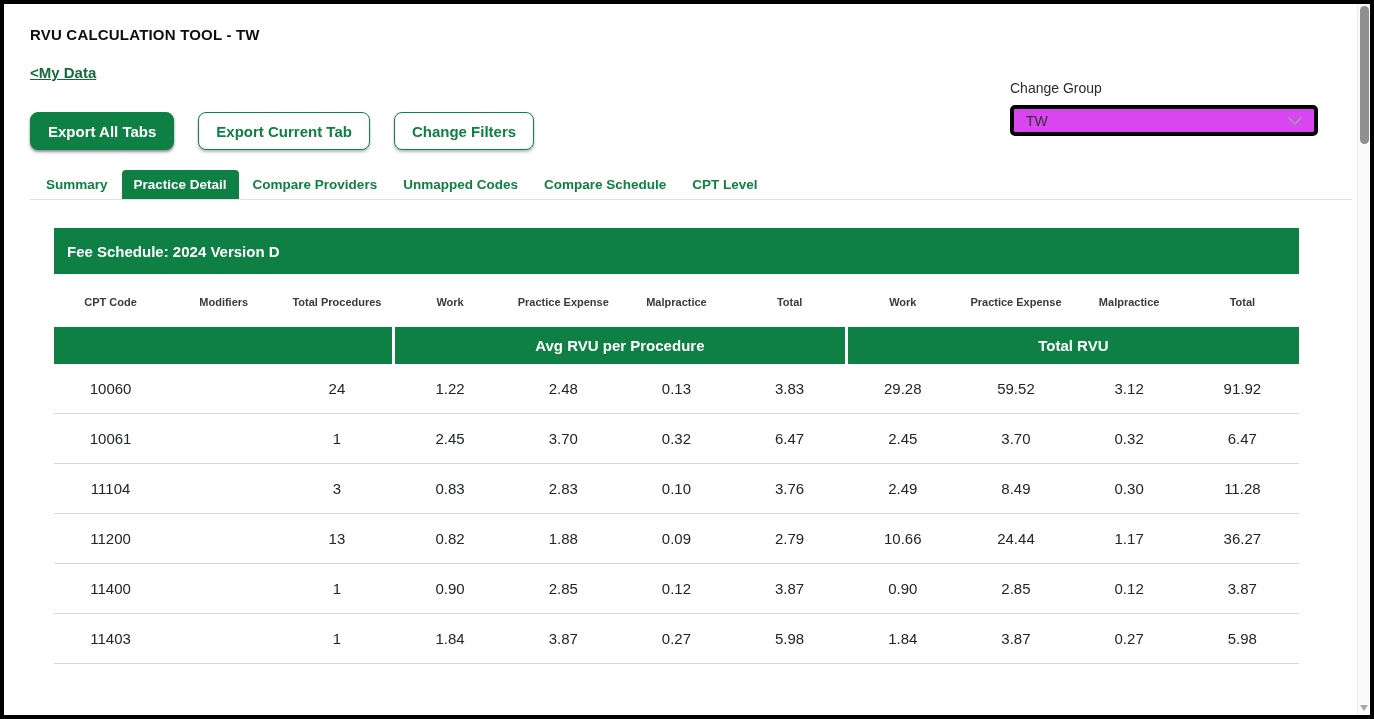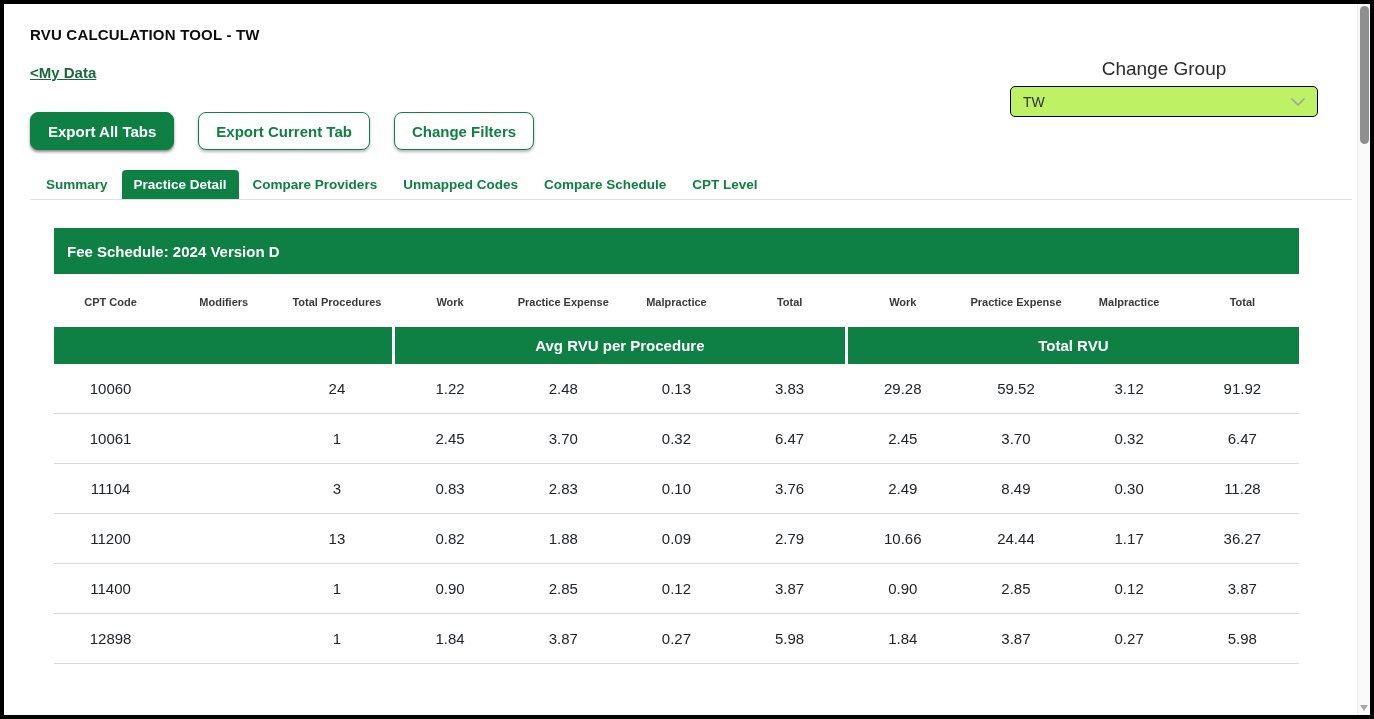--- a/index.html
+++ b/index.html
@@ -26,26 +26,26 @@
   .back-link {
     display: inline-block; margin-top: 21px;
     font-size: 15px; font-weight: 700;
     color: var(--link, #17693c);
     text-decoration: underline; cursor: pointer;
   }
   .change-group {
     position: absolute; top: 56px; right: 52px; width: 308px;
   }
   .change-group-label {
-    text-align: center; font-size: 19px; color: #2b2b2b; line-height: 18px;
+    text-align: left; font-size: 14px; color: #2b2b2b; line-height: 18px; margin-top: 19px;
   }
   .select-box {
     margin-top: 8px; height: 31px;
-    border: 1px solid #000000; border-radius: 5px;
-    background: #bef264;
+    border: 4px solid #000000; border-radius: 5px;
+    background: #d946ef;
     display: flex; align-items: center; justify-content: space-between;
     padding: 0 12px; font-size: 14px; color: #333;
     cursor: pointer;
   }
   .chevron { display: flex; align-items: center; }
   .toolbar { margin-top: 30px; display: flex; gap: 24px; }
   .btn {
     height: 38px; border-radius: 8px;
     font-family: inherit; font-weight: 700; font-size: 15px;
     padding: 0 17px; display: inline-flex; align-items: center;
@@ -240,21 +240,21 @@
               <td>0.90</td>
               <td>2.85</td>
               <td>0.12</td>
               <td>3.87</td>
               <td>0.90</td>
               <td>2.85</td>
               <td>0.12</td>
               <td>3.87</td>
             </tr>
             <tr>
-              <td>12898</td>
+              <td>11403</td>
               <td></td>
               <td>1</td>
               <td>1.84</td>
               <td>3.87</td>
               <td>0.27</td>
               <td>5.98</td>
               <td>1.84</td>
               <td>3.87</td>
               <td>0.27</td>
               <td>5.98</td>

